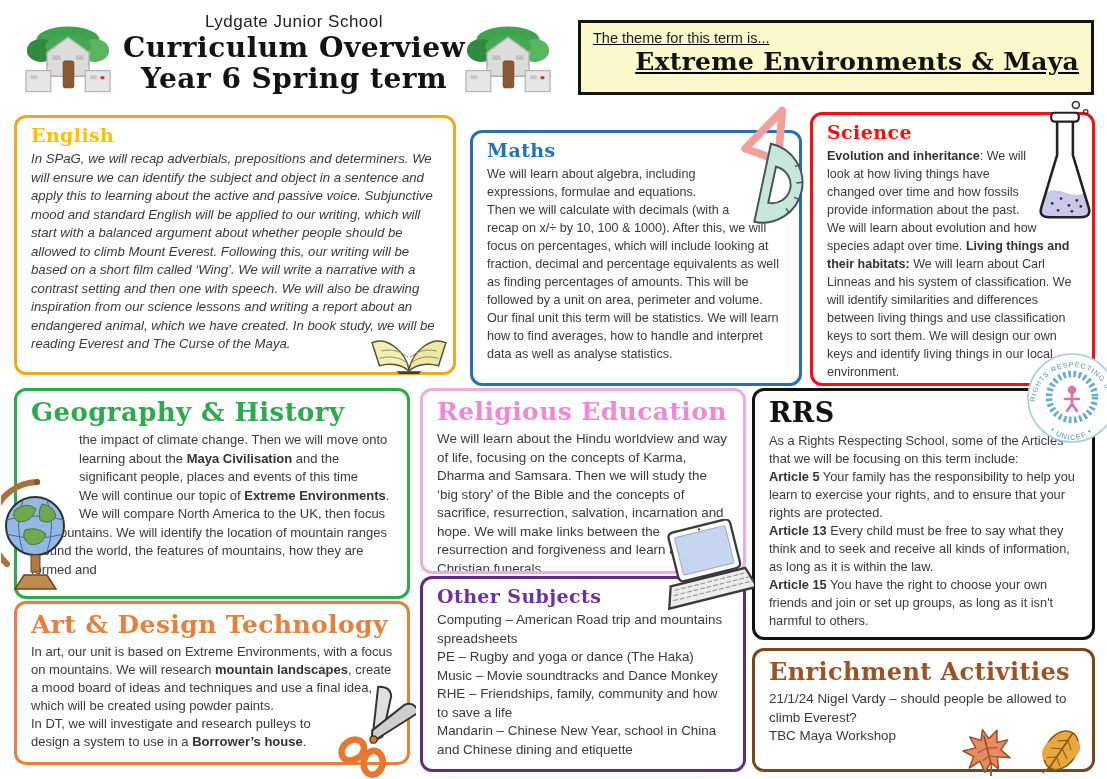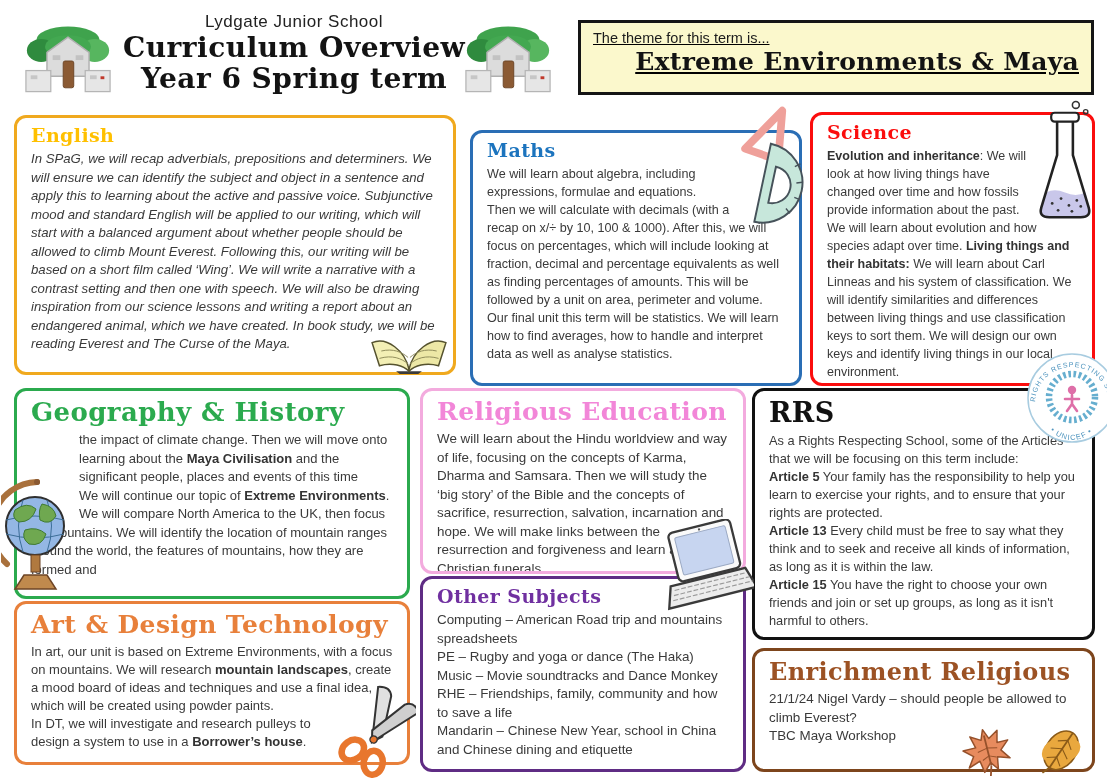--- a/index.html
+++ b/index.html
@@ -167,21 +167,21 @@
     <p class="bodytext"><span>Computing – American Road trip and mountains spreadsheets</span><br><span>PE – Rugby and yoga or dance (The Haka)</span><br><span>Music – Movie soundtracks and Dance Monkey</span><br><span>RHE – Friendships, family, community and how to save a life</span><br><span>Mandarin – Chinese New Year, school in China and Chinese dining and etiquette</span></p>
   </section>
 
   <section class="card art">
     <h2>Art &amp; Design Technology</h2>
     <p class="bodytext"><span>In art, our unit is based on Extreme Environments, with a focus on mountains. We will research </span><b>mountain landscapes</b><span>, create a mood board of ideas and techniques and use a final idea, which will be created using powder paints.</span></p>
     <p class="bodytext art-p2"><span>In DT, we will investigate and research pulleys to design a system to use in a </span><b>Borrower’s house</b><span>.</span></p>
   </section>
 
   <section class="card enrich">
-    <h2>Enrichment Religious</h2>
+    <h2>Enrichment Activities</h2>
     <p class="bodytext"><span>21/1/24 Nigel Vardy – should people be allowed to climb Everest?</span><br><span>TBC Maya Workshop</span></p>
   </section>
 
   <span class="deco book-icon">
     <svg viewBox="0 0 88 52" width="82" height="48">
       <path d="M30,48 L58,48 L54,51 L34,51 Z" fill="#3a3a3a"></path>
       <path d="M44,46 C40,26 20,10 4,17 L12,42 C26,38 38,42 44,48 Z" fill="#F3EFB5" stroke="#55522e" stroke-width="1.6"></path>
       <path d="M44,46 C48,26 68,10 84,17 L76,42 C62,38 50,42 44,48 Z" fill="#EDE8A6" stroke="#55522e" stroke-width="1.6"></path>
       <path d="M12,34 C26,30 36,34 43,40 M14,26 C27,23 36,27 43,33" fill="none" stroke="#8a8756" stroke-width="1"></path>
       <path d="M76,34 C62,30 52,34 45,40 M74,26 C61,23 52,27 45,33" fill="none" stroke="#8a8756" stroke-width="1"></path>

